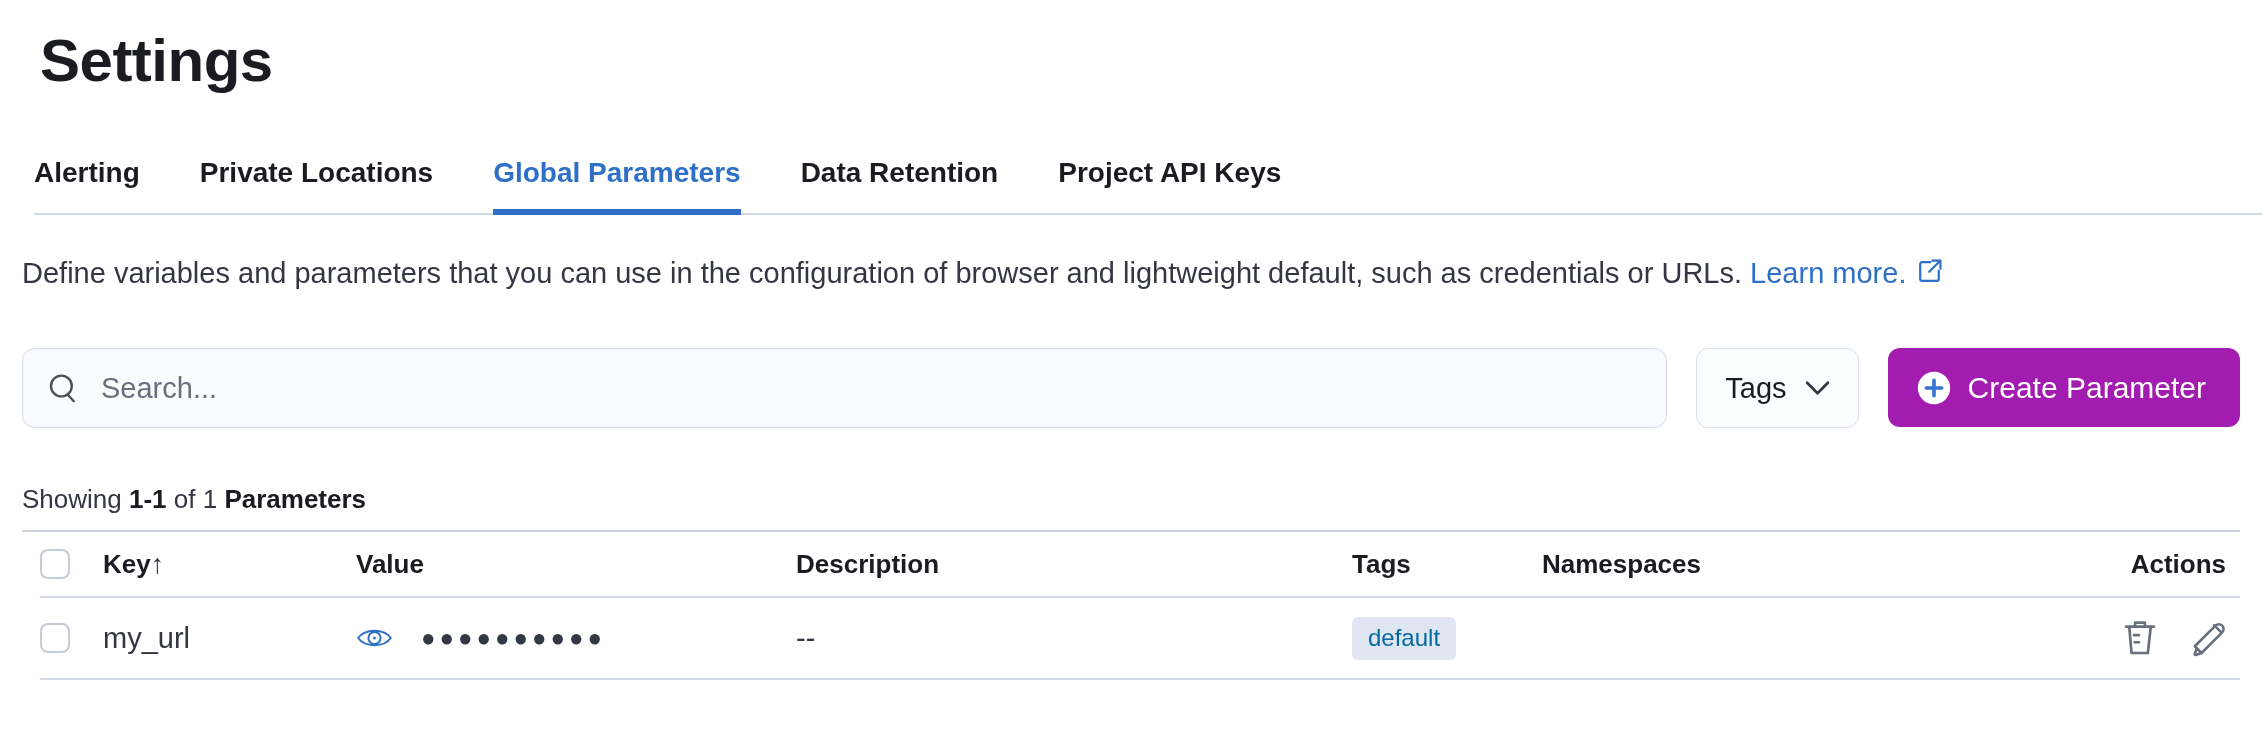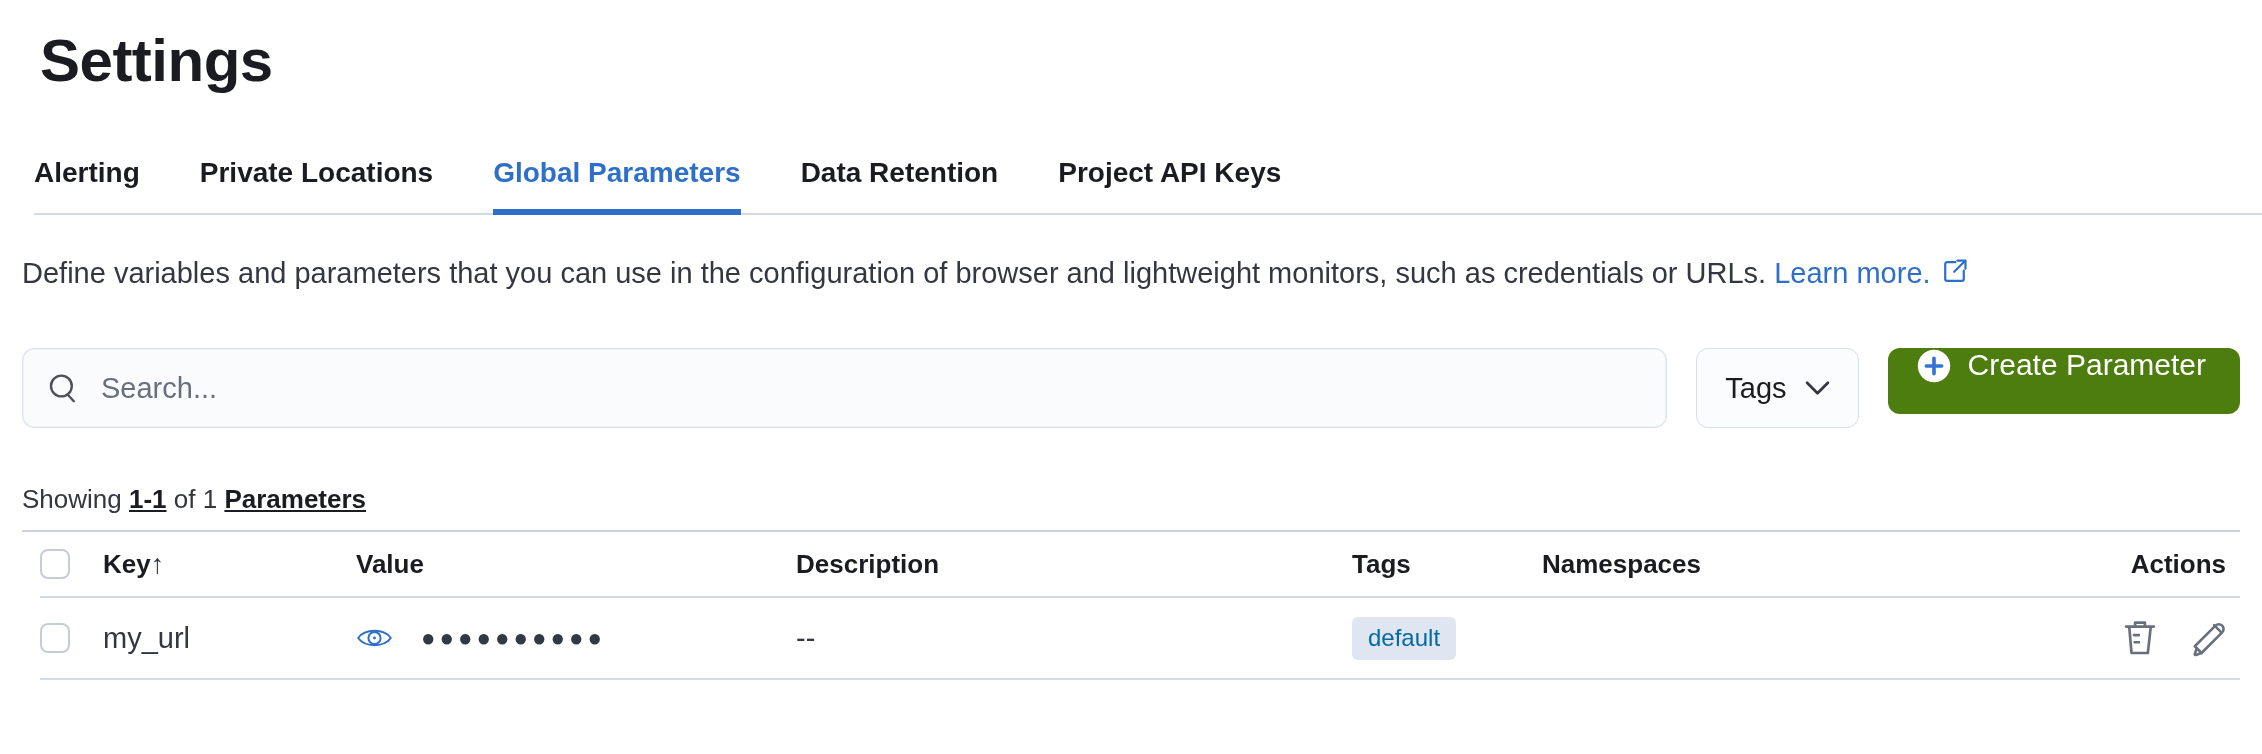--- a/index.html
+++ b/index.html
@@ -92,38 +92,38 @@
     display: flex;
     align-items: center;
     justify-content: center;
     gap: 18px;
     font-size: 29px;
     color: #1a1c21;
     cursor: pointer;
     padding: 0 28px;
   }
   .create-btn {
-    height: 66px;
-    background: #4d7c0f;
+    height: 79px;
+    background: #a21caf;
     border: none;
     border-radius: 12px;
     color: #ffffff;
     font-size: 30px;
     font-weight: 500;
     font-family: inherit;
     display: flex;
-    align-items: flex-start;
+    align-items: center;
     gap: 16px;
     padding: 0 34px 0 28px;
     cursor: pointer;
   }
 
   
   .summary { margin-top: 56px; font-size: 26px; color: #343741; }
-  .summary b { font-weight: 700; color: #1a1c21; text-decoration: underline; }
+  .summary b { font-weight: 700; color: #1a1c21; }
 
   
   .top-divider { margin-top: 15px; height: 2px; background: #ccd3de; }
   .grid-row {
     display: grid;
     grid-template-columns: 63px 253px 440px 556px 190px 1fr auto;
     align-items: center;
     margin-left: 18px;
   }
   .thead { border-bottom: 2px solid #d3dae6; height: 66px; font-size: 26px; font-weight: 700; color: #1a1c21; }
@@ -161,21 +161,21 @@
   <h1 class="page-title">Settings</h1>
 
   <div class="tabs">
     <div class="tab">Alerting</div>
     <div class="tab">Private Locations</div>
     <div class="tab active">Global Parameters</div>
     <div class="tab">Data Retention</div>
     <div class="tab">Project API Keys</div>
   </div>
 
-  <p class="description"><span>Define variables and parameters that you can use in the configuration of browser and lightweight monitors, such as credentials or URLs.</span>
+  <p class="description"><span>Define variables and parameters that you can use in the configuration of browser and lightweight default, such as credentials or URLs.</span>
     <a><span>Learn more.</span><svg class="external-icon" width="27" height="27" viewBox="0 0 16 16" fill="none" stroke="#2e6fc7" stroke-width="1.3" stroke-linecap="round" stroke-linejoin="round">
           <path d="M8.5 2.5H3.6C2.9 2.5 2.5 3 2.5 3.6v8.8c0 .6.4 1.1 1.1 1.1h8.8c.6 0 1.1-.5 1.1-1.1V7.5"></path>
           <path d="M9.7 1.5h4.8v4.8"></path>
           <path d="M14.2 1.8 7.8 8.2"></path>
         </svg></a>
   </p>
 
   <div class="toolbar">
     <div class="search-box">
       <svg width="32" height="32" viewBox="0 0 16 16" fill="none" stroke="#4c5058" stroke-width="1.2" stroke-linecap="round">

